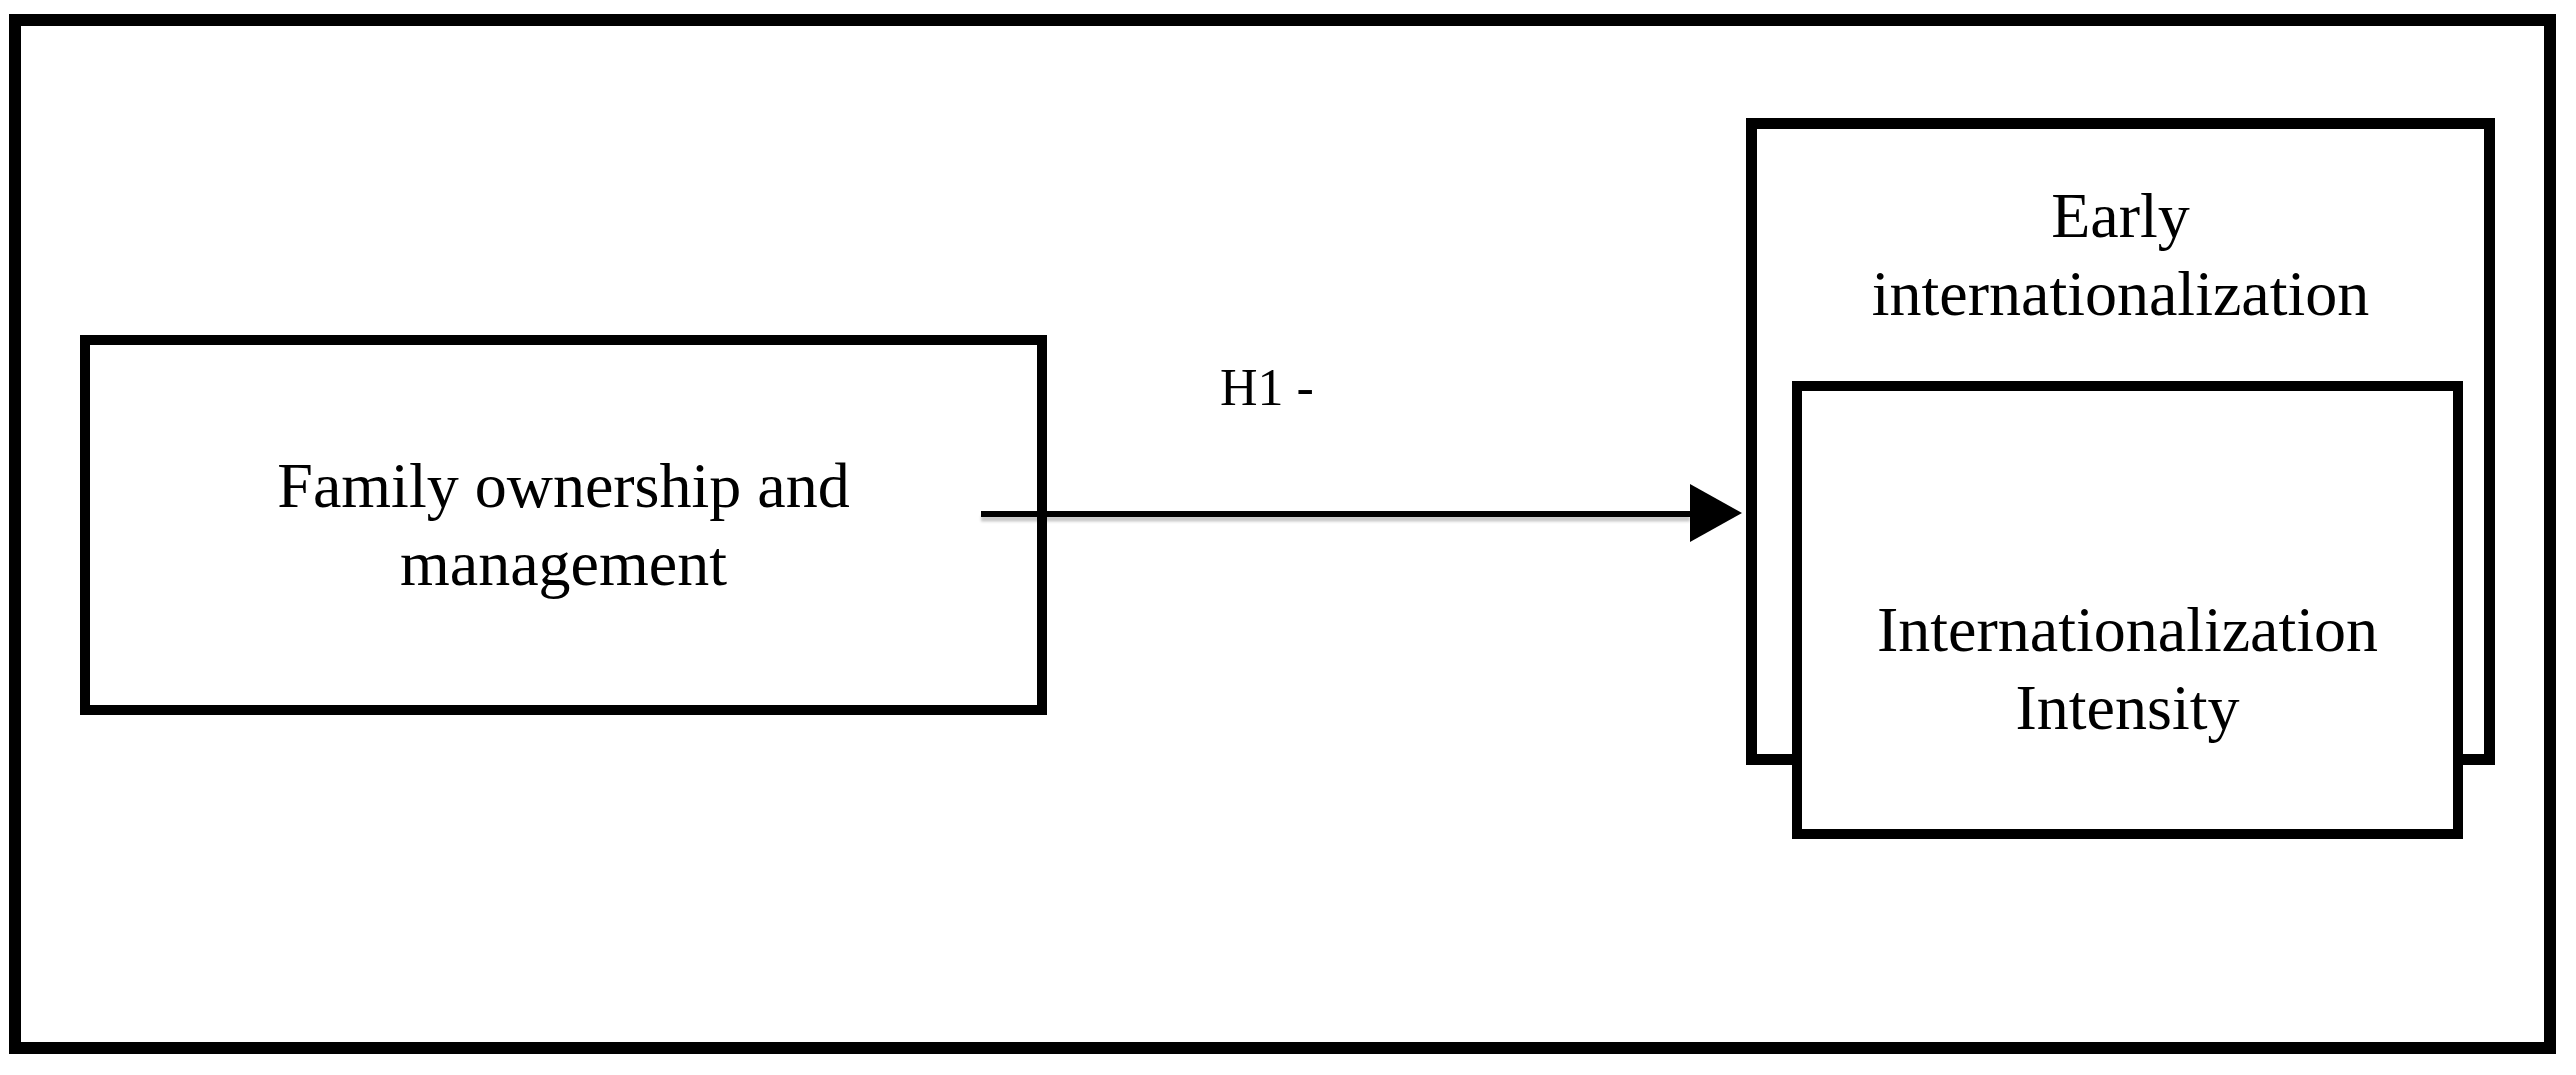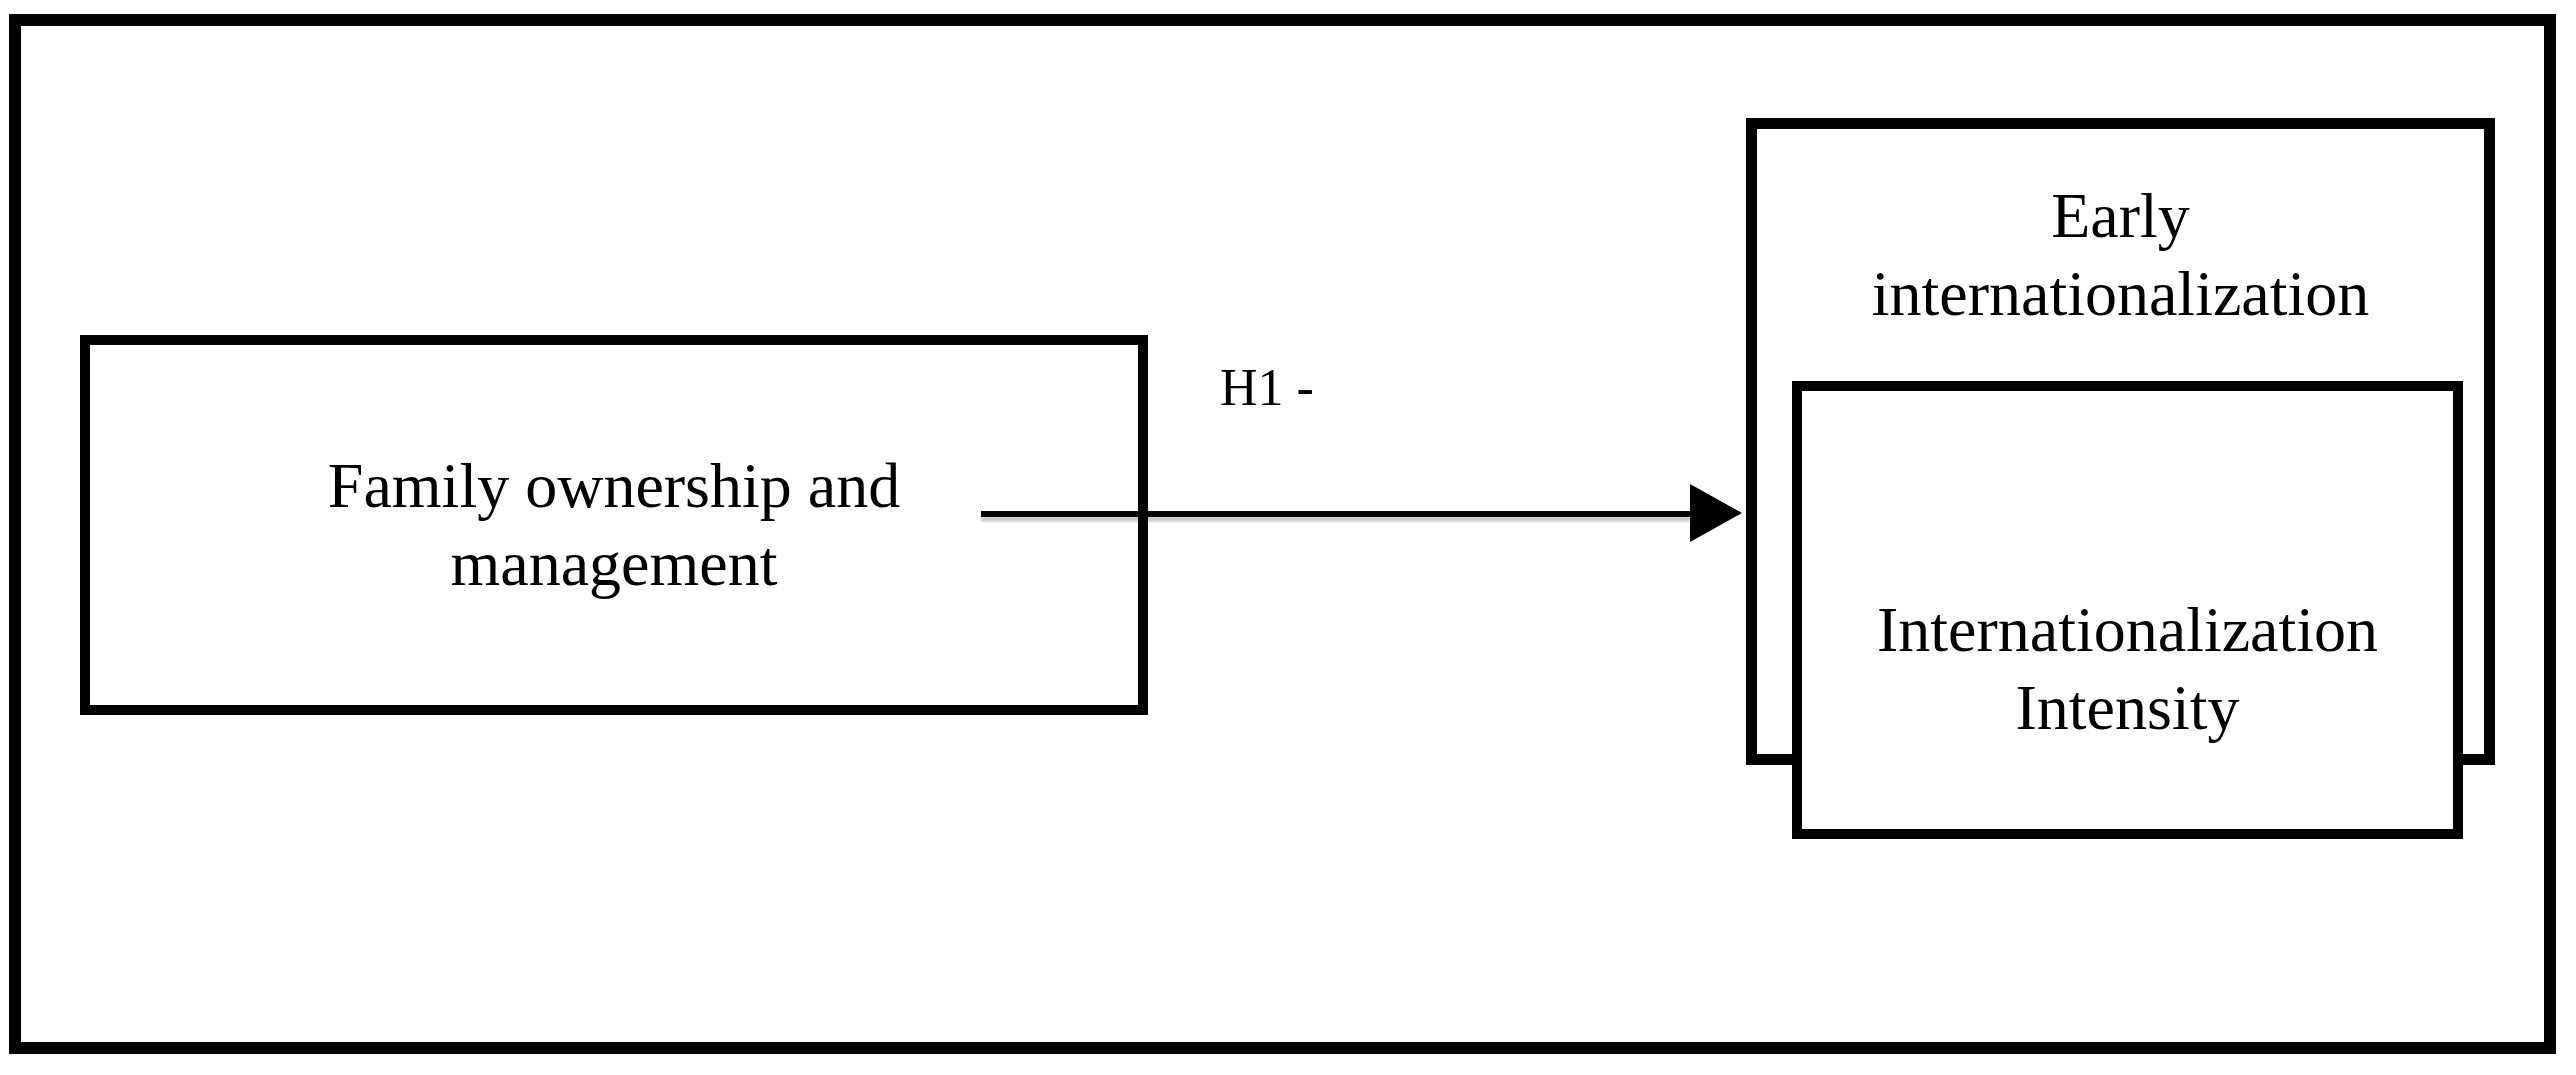--- a/index.html
+++ b/index.html
@@ -40,21 +40,21 @@
     white-space: pre-line;
     font-size: 64px;
     line-height: 78px;
     text-align: center;
   }
 
   
   #left-box {
     left: 80px;
     top: 335px;
-    width: 1068px;
+    width: 967px;
     height: 380px;
     display: flex;
     align-items: center;
     justify-content: center;
   }
 
   
   #right-box {
     left: 1746px;
     top: 118px;

